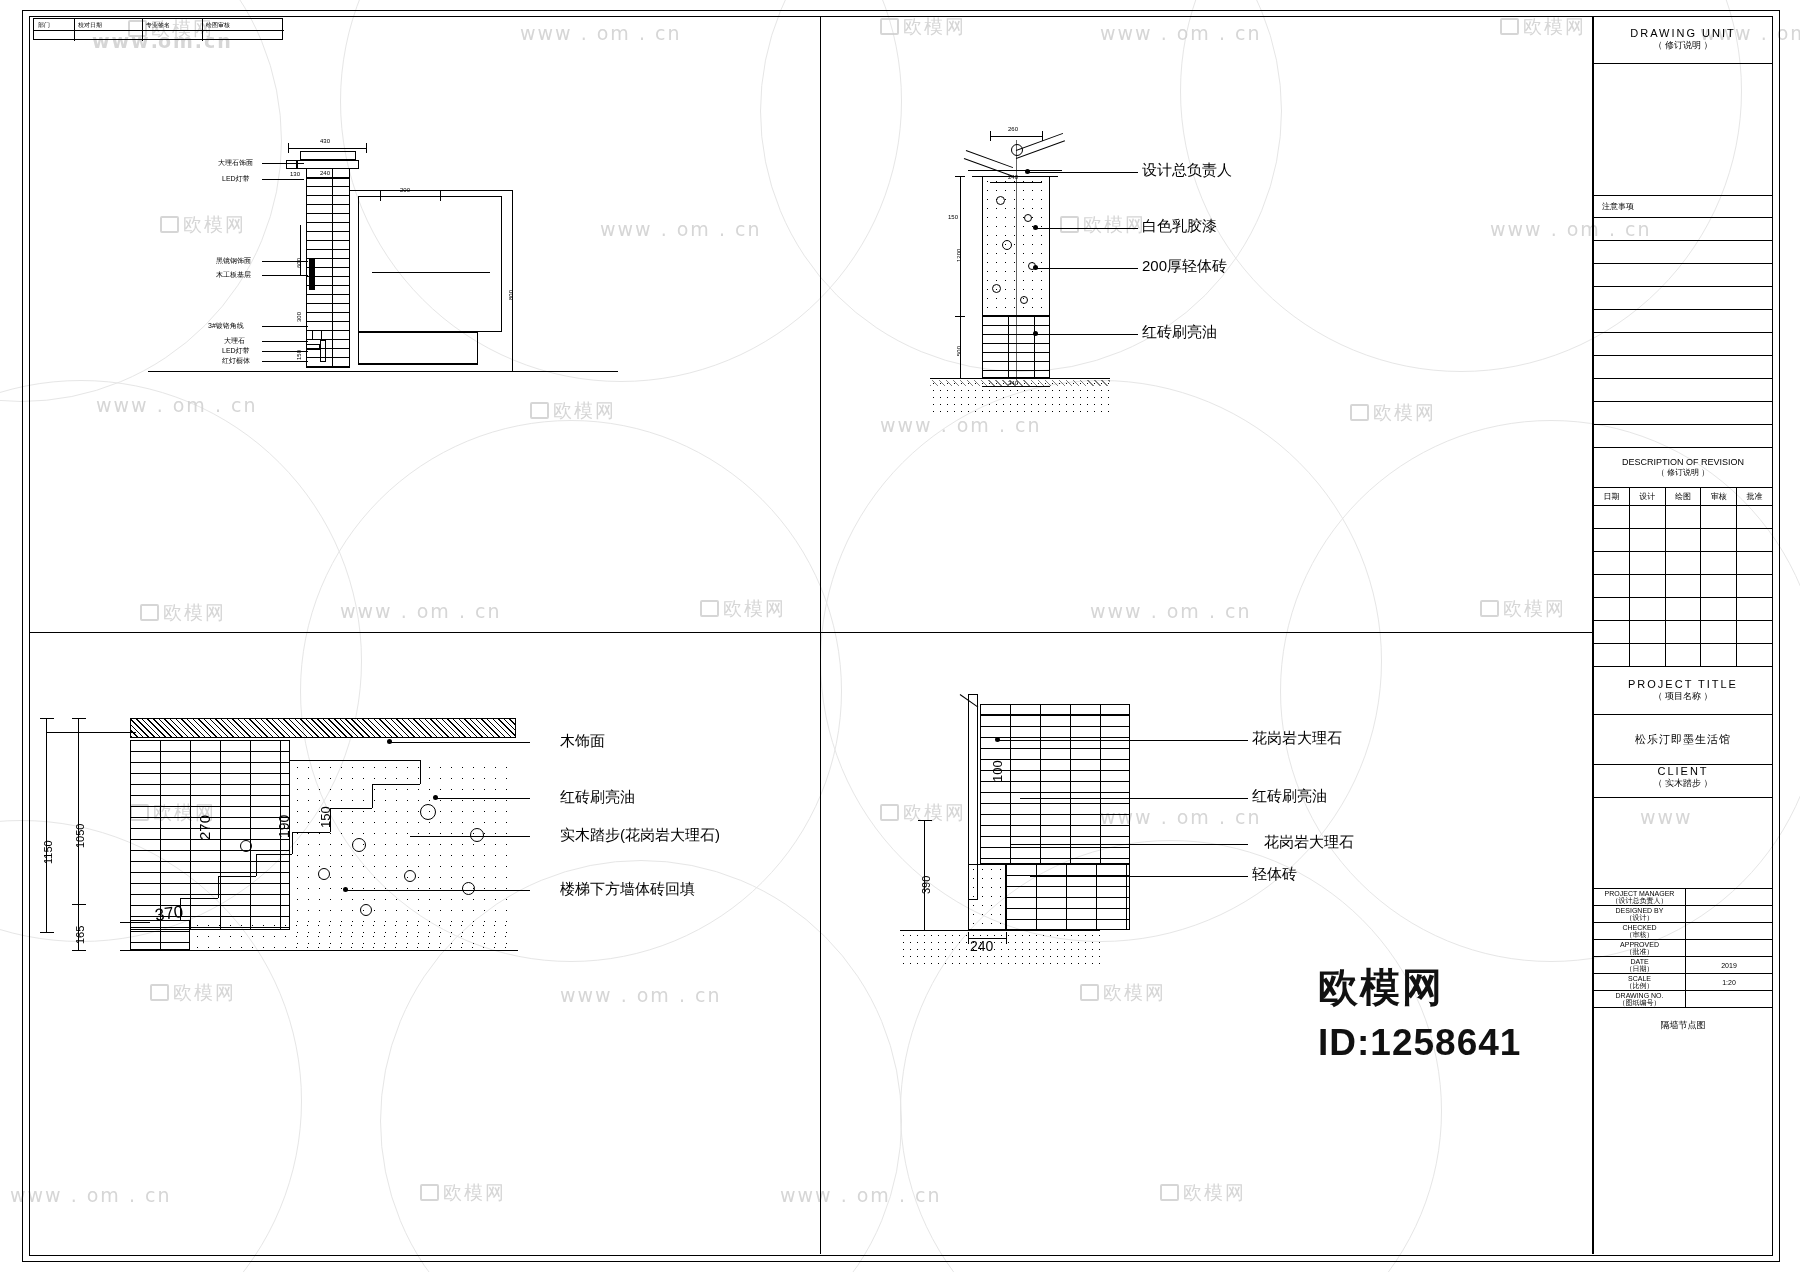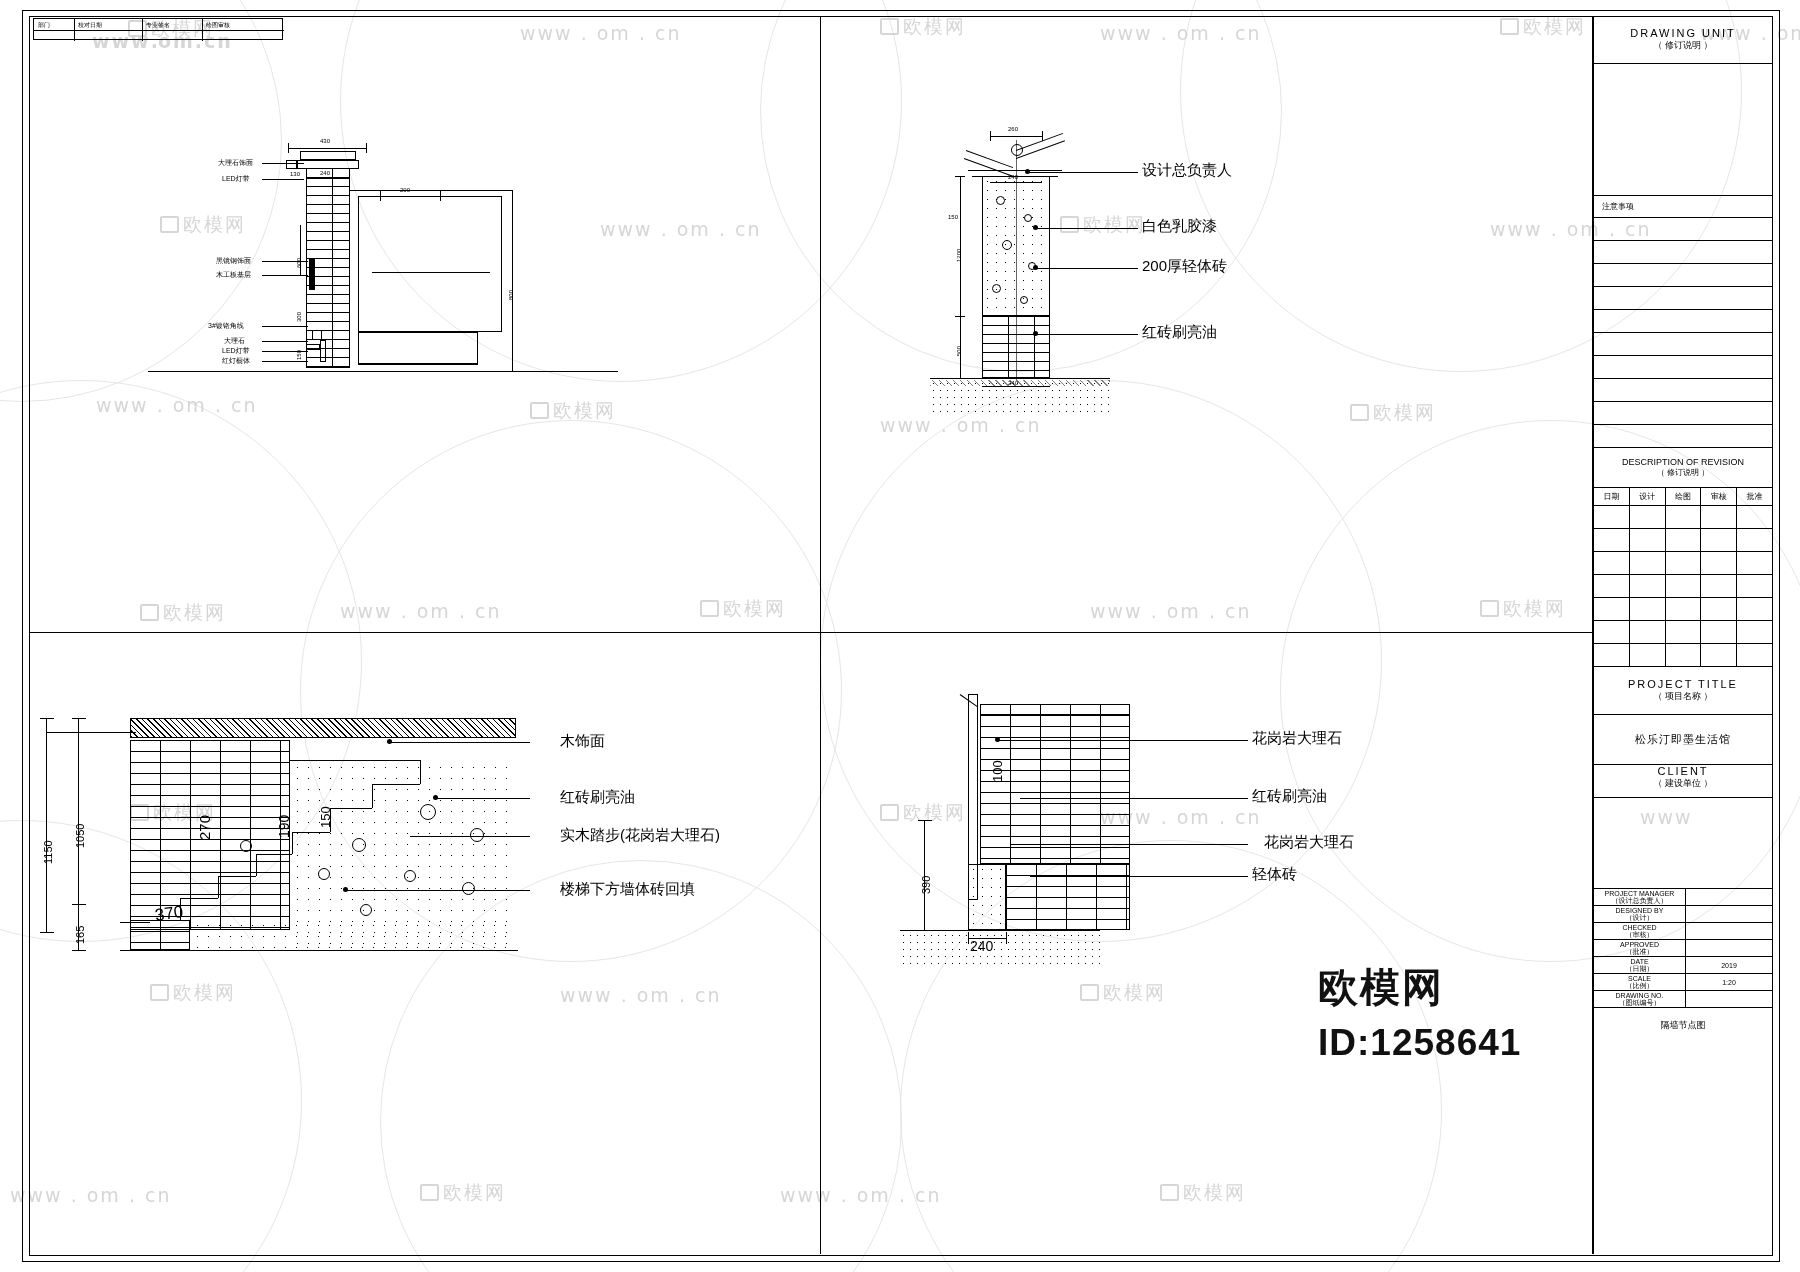--- a/index.html
+++ b/index.html
@@ -503,21 +503,21 @@
       <div class="tb-title">PROJECT  TITLE</div>
       <div class="tb-sub">（ 项目名称 ）</div>
     </div>
 
     <div class="tb-cell" style="top:699px;height:50px;">
       <div class="tb-name">松乐汀即墨生活馆</div>
     </div>
 
     <div class="tb-cell" style="top:742px;height:40px;text-align:right;">
       <div class="tb-title">CLIENT</div>
-      <div class="tb-sub">（ 建设单位 ）</div>
+      <div class="tb-sub">（ 实木踏步 ）</div>
     </div>
 
     <div class="tb-cell" style="top:789px;height:84px;"></div>
 
     <div class="tb-grid" style="top:873px;">
       <div class="mgr-row">
         <div class="l">
           <span>PROJECT  MANAGER</span>
           <span>（设计总负责人）</span>
         </div>

